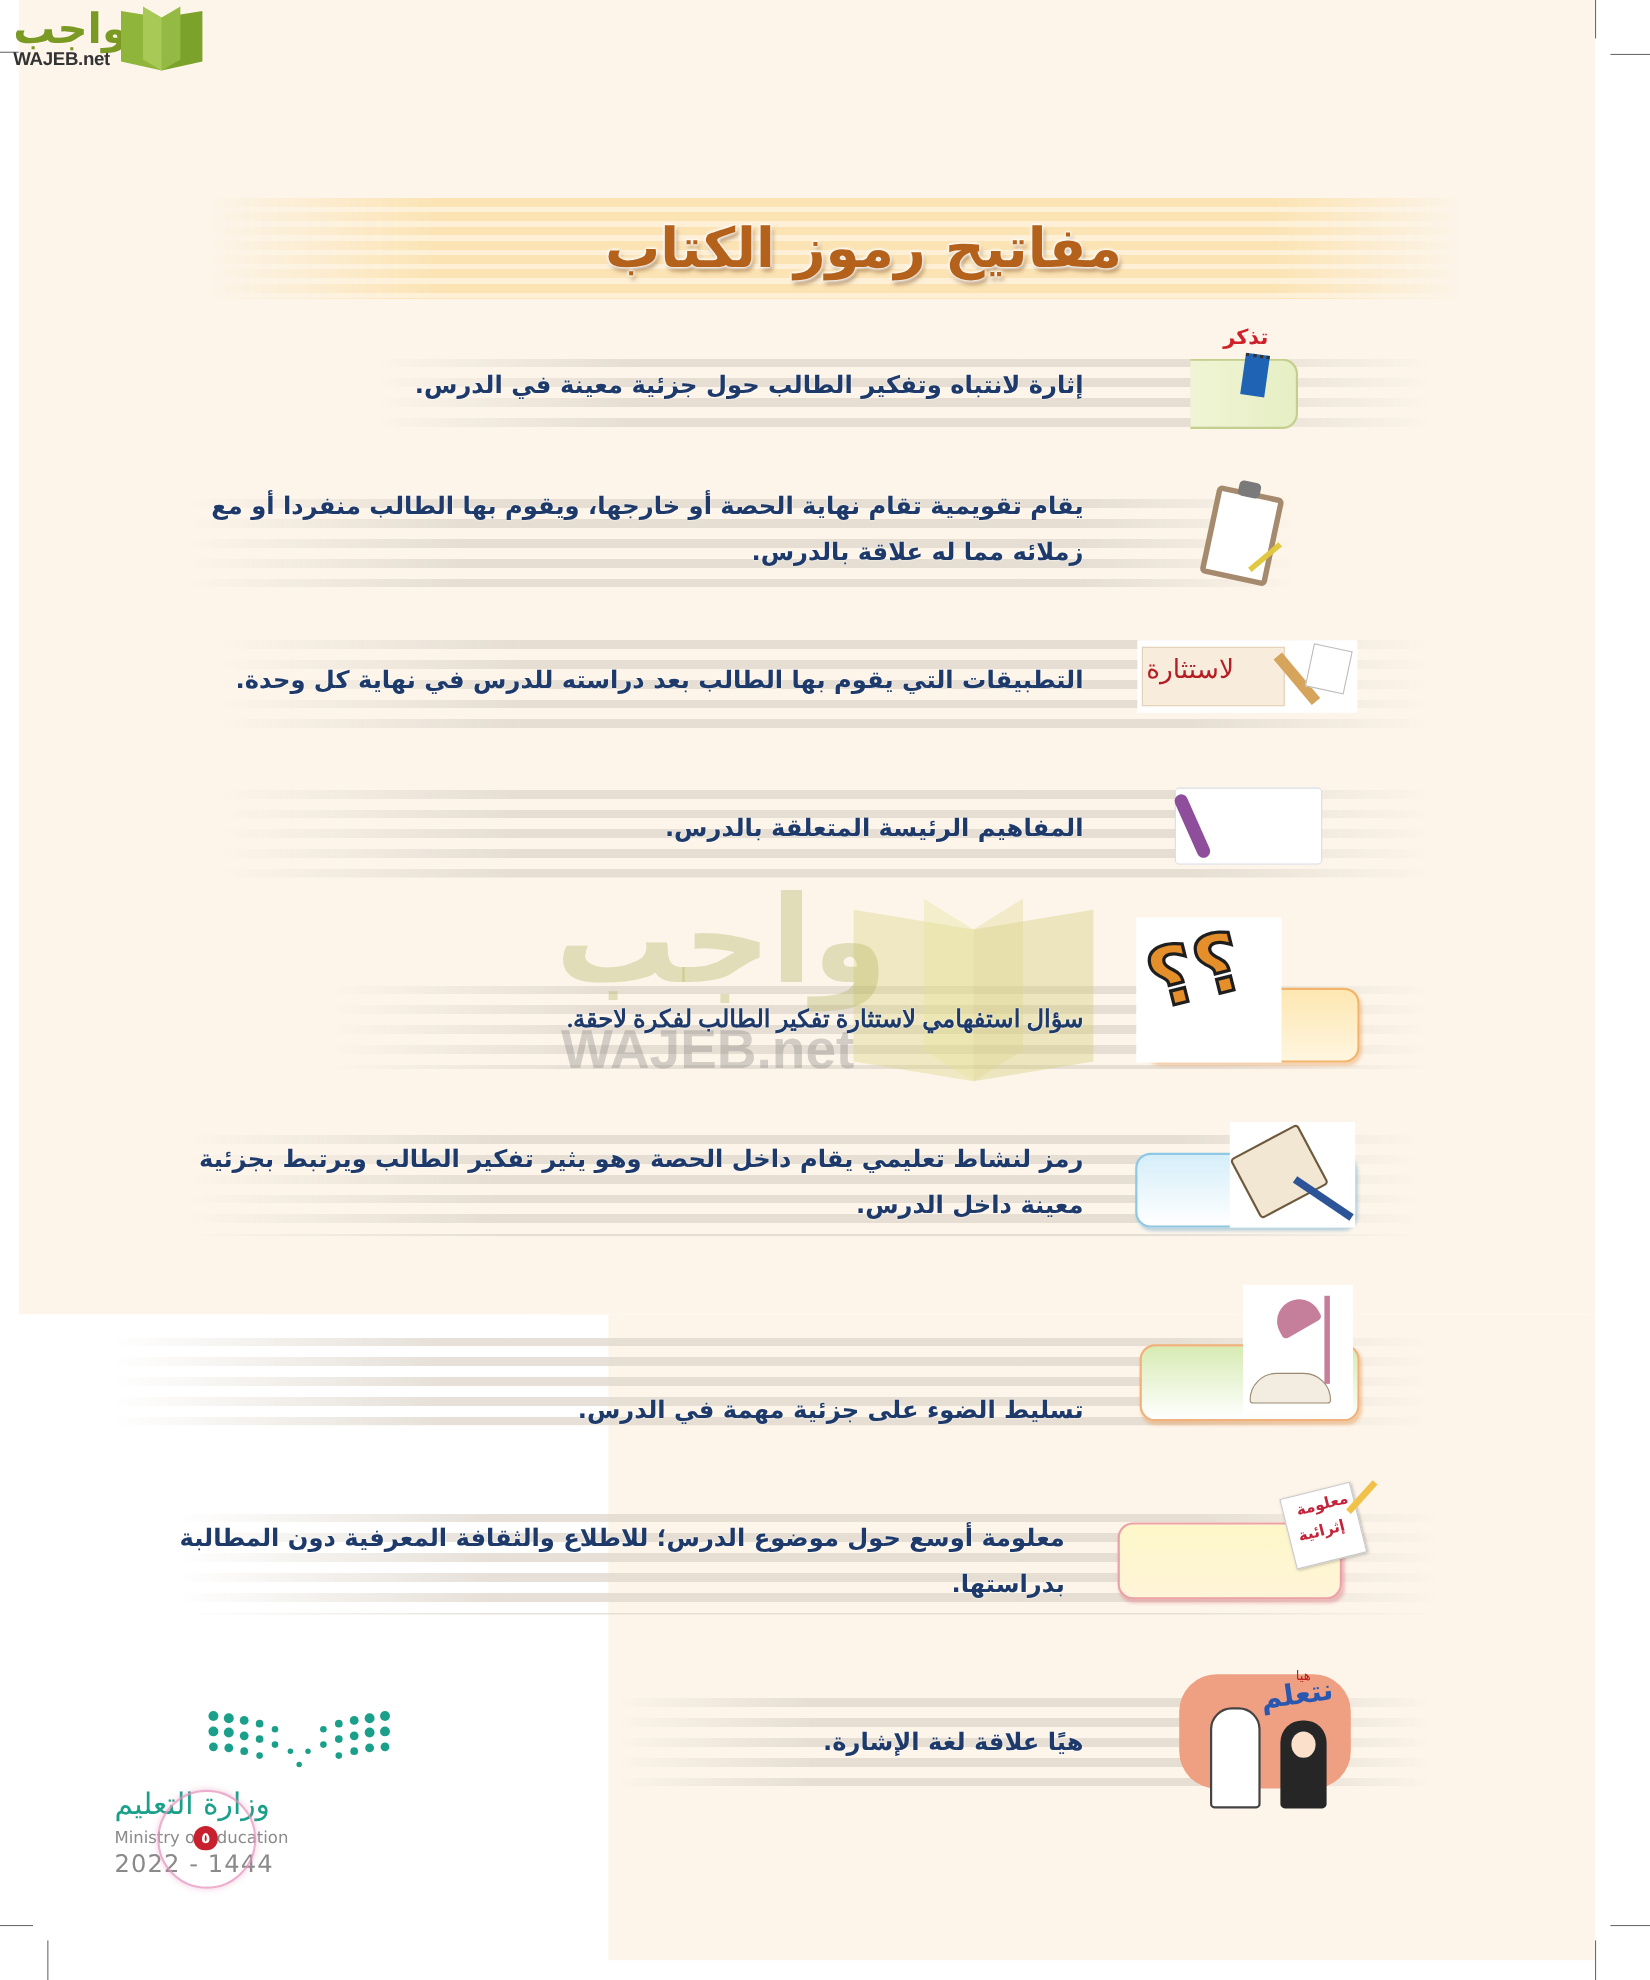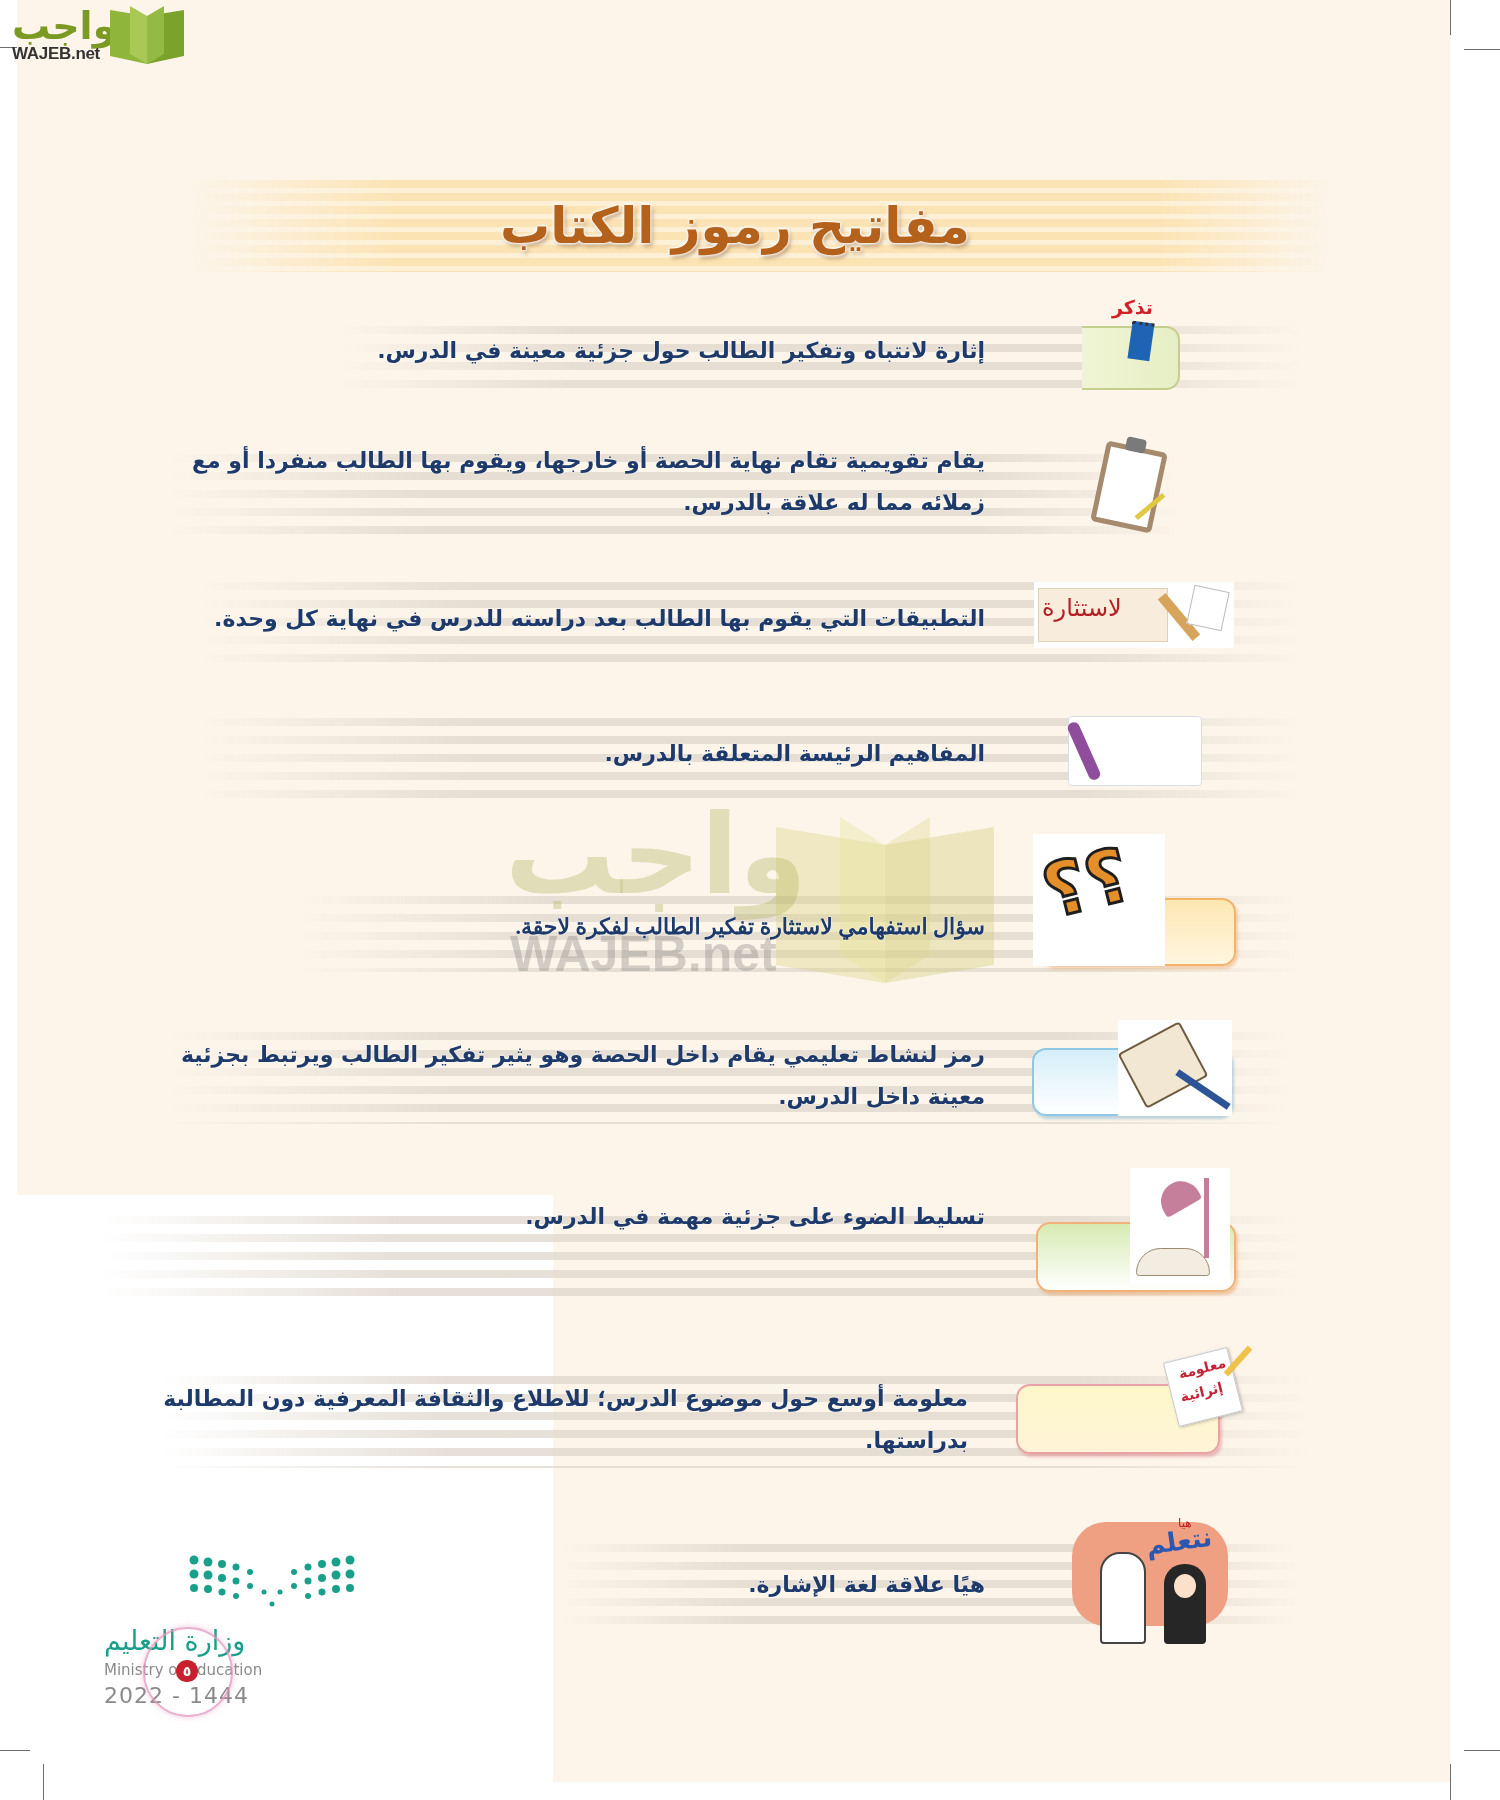--- a/index.html
+++ b/index.html
@@ -24,21 +24,21 @@
     mask-image: linear-gradient(90deg, transparent 0%, #000 25%, #000 80%, transparent 100%);
   }
 
   
   .title-band { position: absolute; left: 190px; top: 180px; width: 1140px; height: 92px;
     background: repeating-linear-gradient(180deg,
       #fbe3b4 0px, #fbe3b4 8px, #fdf0d6 8px, #fdf0d6 13px);
     -webkit-mask-image: linear-gradient(90deg, transparent 0%, #000 18%, #000 85%, transparent 100%);
     mask-image: linear-gradient(90deg, transparent 0%, #000 18%, #000 85%, transparent 100%);
   }
-  .title { position: absolute; left: 500px; top: 188px; width: 520px; height: 76px; text-align: left;
+  .title { position: absolute; left: 500px; top: 188px; width: 520px; height: 76px; text-align: right;
     direction: rtl; font-family: "DejaVu Sans", sans-serif; font-weight: bold; font-size: 50px; line-height: 76px;
     color: #b4611c;
     text-shadow: 0 0 3px #fff, 0 0 3px #fff, 0 0 4px #fff, 2px 3px 4px rgba(120,70,20,0.55); }
 
   
   .row-text { position: absolute; direction: rtl; text-align: right; color: #1d3a6b;
     font-family: "DejaVu Sans", sans-serif; font-weight: bold; font-size: 22px; line-height: 42px;
     text-shadow: 0 0 2px #fff; }
 
   
@@ -161,21 +161,21 @@
 <div>
   <div class="row-text" style="left:175px;top:1034px;width:810px;">رمز لنشاط تعليمي يقام داخل الحصة وهو يثير تفكير الطالب ويرتبط بجزئية معينة داخل الدرس.</div>
   <div class="tab-box" style="left:1032px;top:1048px;width:200px;height:68px;background:linear-gradient(180deg,#d5eef9,#ffffff);border:2px solid #8dc8e4;box-shadow:2px 3px 3px rgba(90,160,200,0.4);"></div>
   <div class="icon-box" style="left:1118px;top:1020px;width:114px;height:96px;background:#fff;">
     <div style="position:absolute;left:10px;top:14px;width:70px;height:62px;background:#f1e7d3;border:2px solid #6e5a3e;transform:rotate(-28deg);border-radius:4px;"></div>
     <div style="position:absolute;left:54px;top:66px;width:62px;height:7px;background:#2c5496;transform:rotate(34deg);"></div>
   </div>
 </div>
 
 <div>
-  <div class="row-text" style="left:400px;top:1196px;width:585px;">تسليط الضوء على جزئية مهمة في الدرس.</div>
+  <div class="row-text" style="left:400px;top:1262px;width:585px;">تسليط الضوء على جزئية مهمة في الدرس.</div>
   <div class="tab-box" style="left:1036px;top:1222px;width:200px;height:70px;background:linear-gradient(180deg,#d7ebb3,#ffffff);border:2px solid #f0b27a;box-shadow:2px 3px 3px rgba(230,150,80,0.45);"></div>
   <div class="icon-box" style="left:1130px;top:1168px;width:100px;height:116px;background:#fff;">
     <div style="position:absolute;left:28px;top:14px;width:40px;height:28px;background:#c57f9a;border-radius:20px 20px 4px 4px;transform:rotate(-30deg);"></div>
     <div style="position:absolute;left:74px;top:10px;width:5px;height:80px;background:#c57f9a;"></div>
     <div style="position:absolute;left:6px;top:80px;width:74px;height:28px;background:#f3ece0;border:1px solid #9a8a70;border-radius:30px 30px 4px 4px;"></div>
   </div>
 </div>
 
 <div>
   <div class="row-text" style="left:160px;top:1378px;width:808px;">معلومة أوسع حول موضوع الدرس؛ للاطلاع والثقافة المعرفية دون المطالبة بدراستها.</div>

